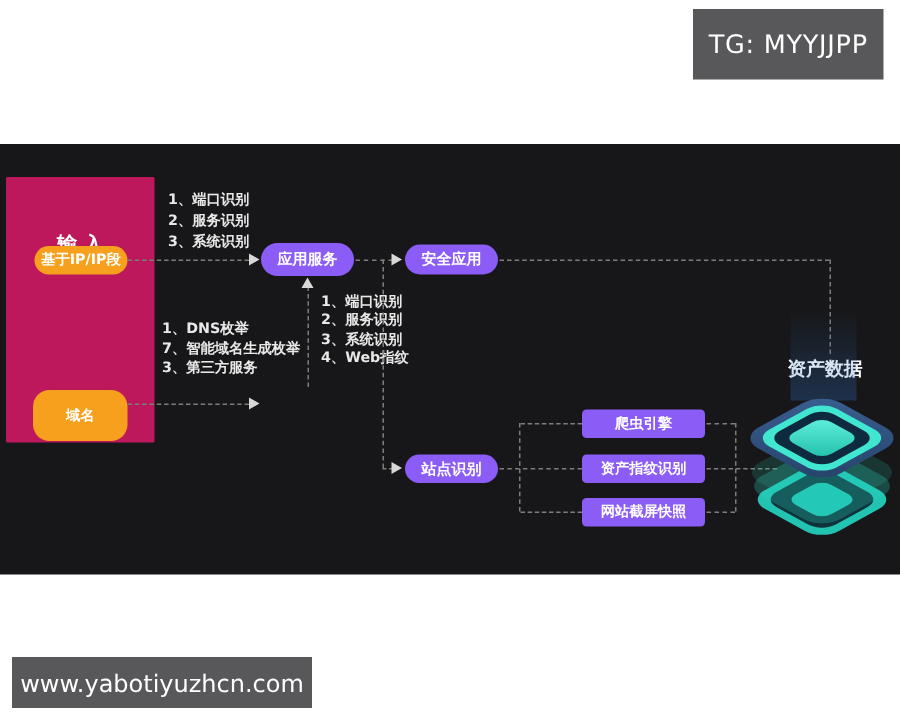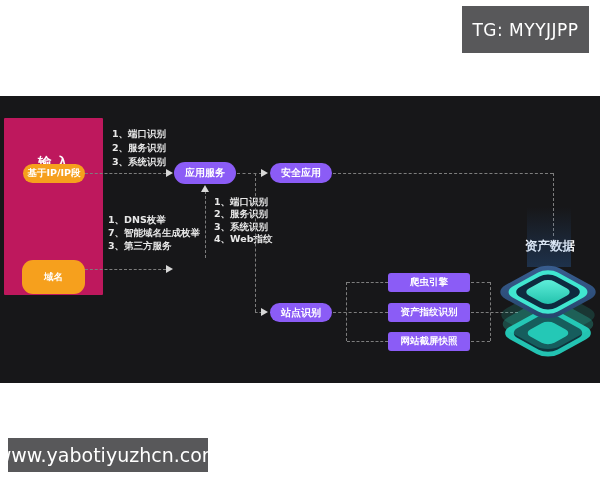--- a/index.html
+++ b/index.html
@@ -10,21 +10,21 @@
     position:relative;
     overflow:hidden;
   }
   .badge {
     position:absolute;
     background:#58585a;
     color:#ffffff;
     display:flex; align-items:center; justify-content:center;
   }
   .badge-tg { left:462px; top:6px; width:127px; height:47px; font-size:17px; letter-spacing:0.5px; }
-  .badge-url { left:8px; top:438px; width:200px; height:34px; font-size:19px; }
+  .badge-url { left:8px; top:438px; width:200px; height:34px; font-size:16px; }
 
   .canvas {
     position:absolute; left:0; top:96px; width:600px; height:287px;
     background:#171719;
   }
   .panel {
     position:absolute; left:4px; top:22px; width:99px; height:177px;
     background:#be185d; border-radius:1px;
   }
   .panel-title {

